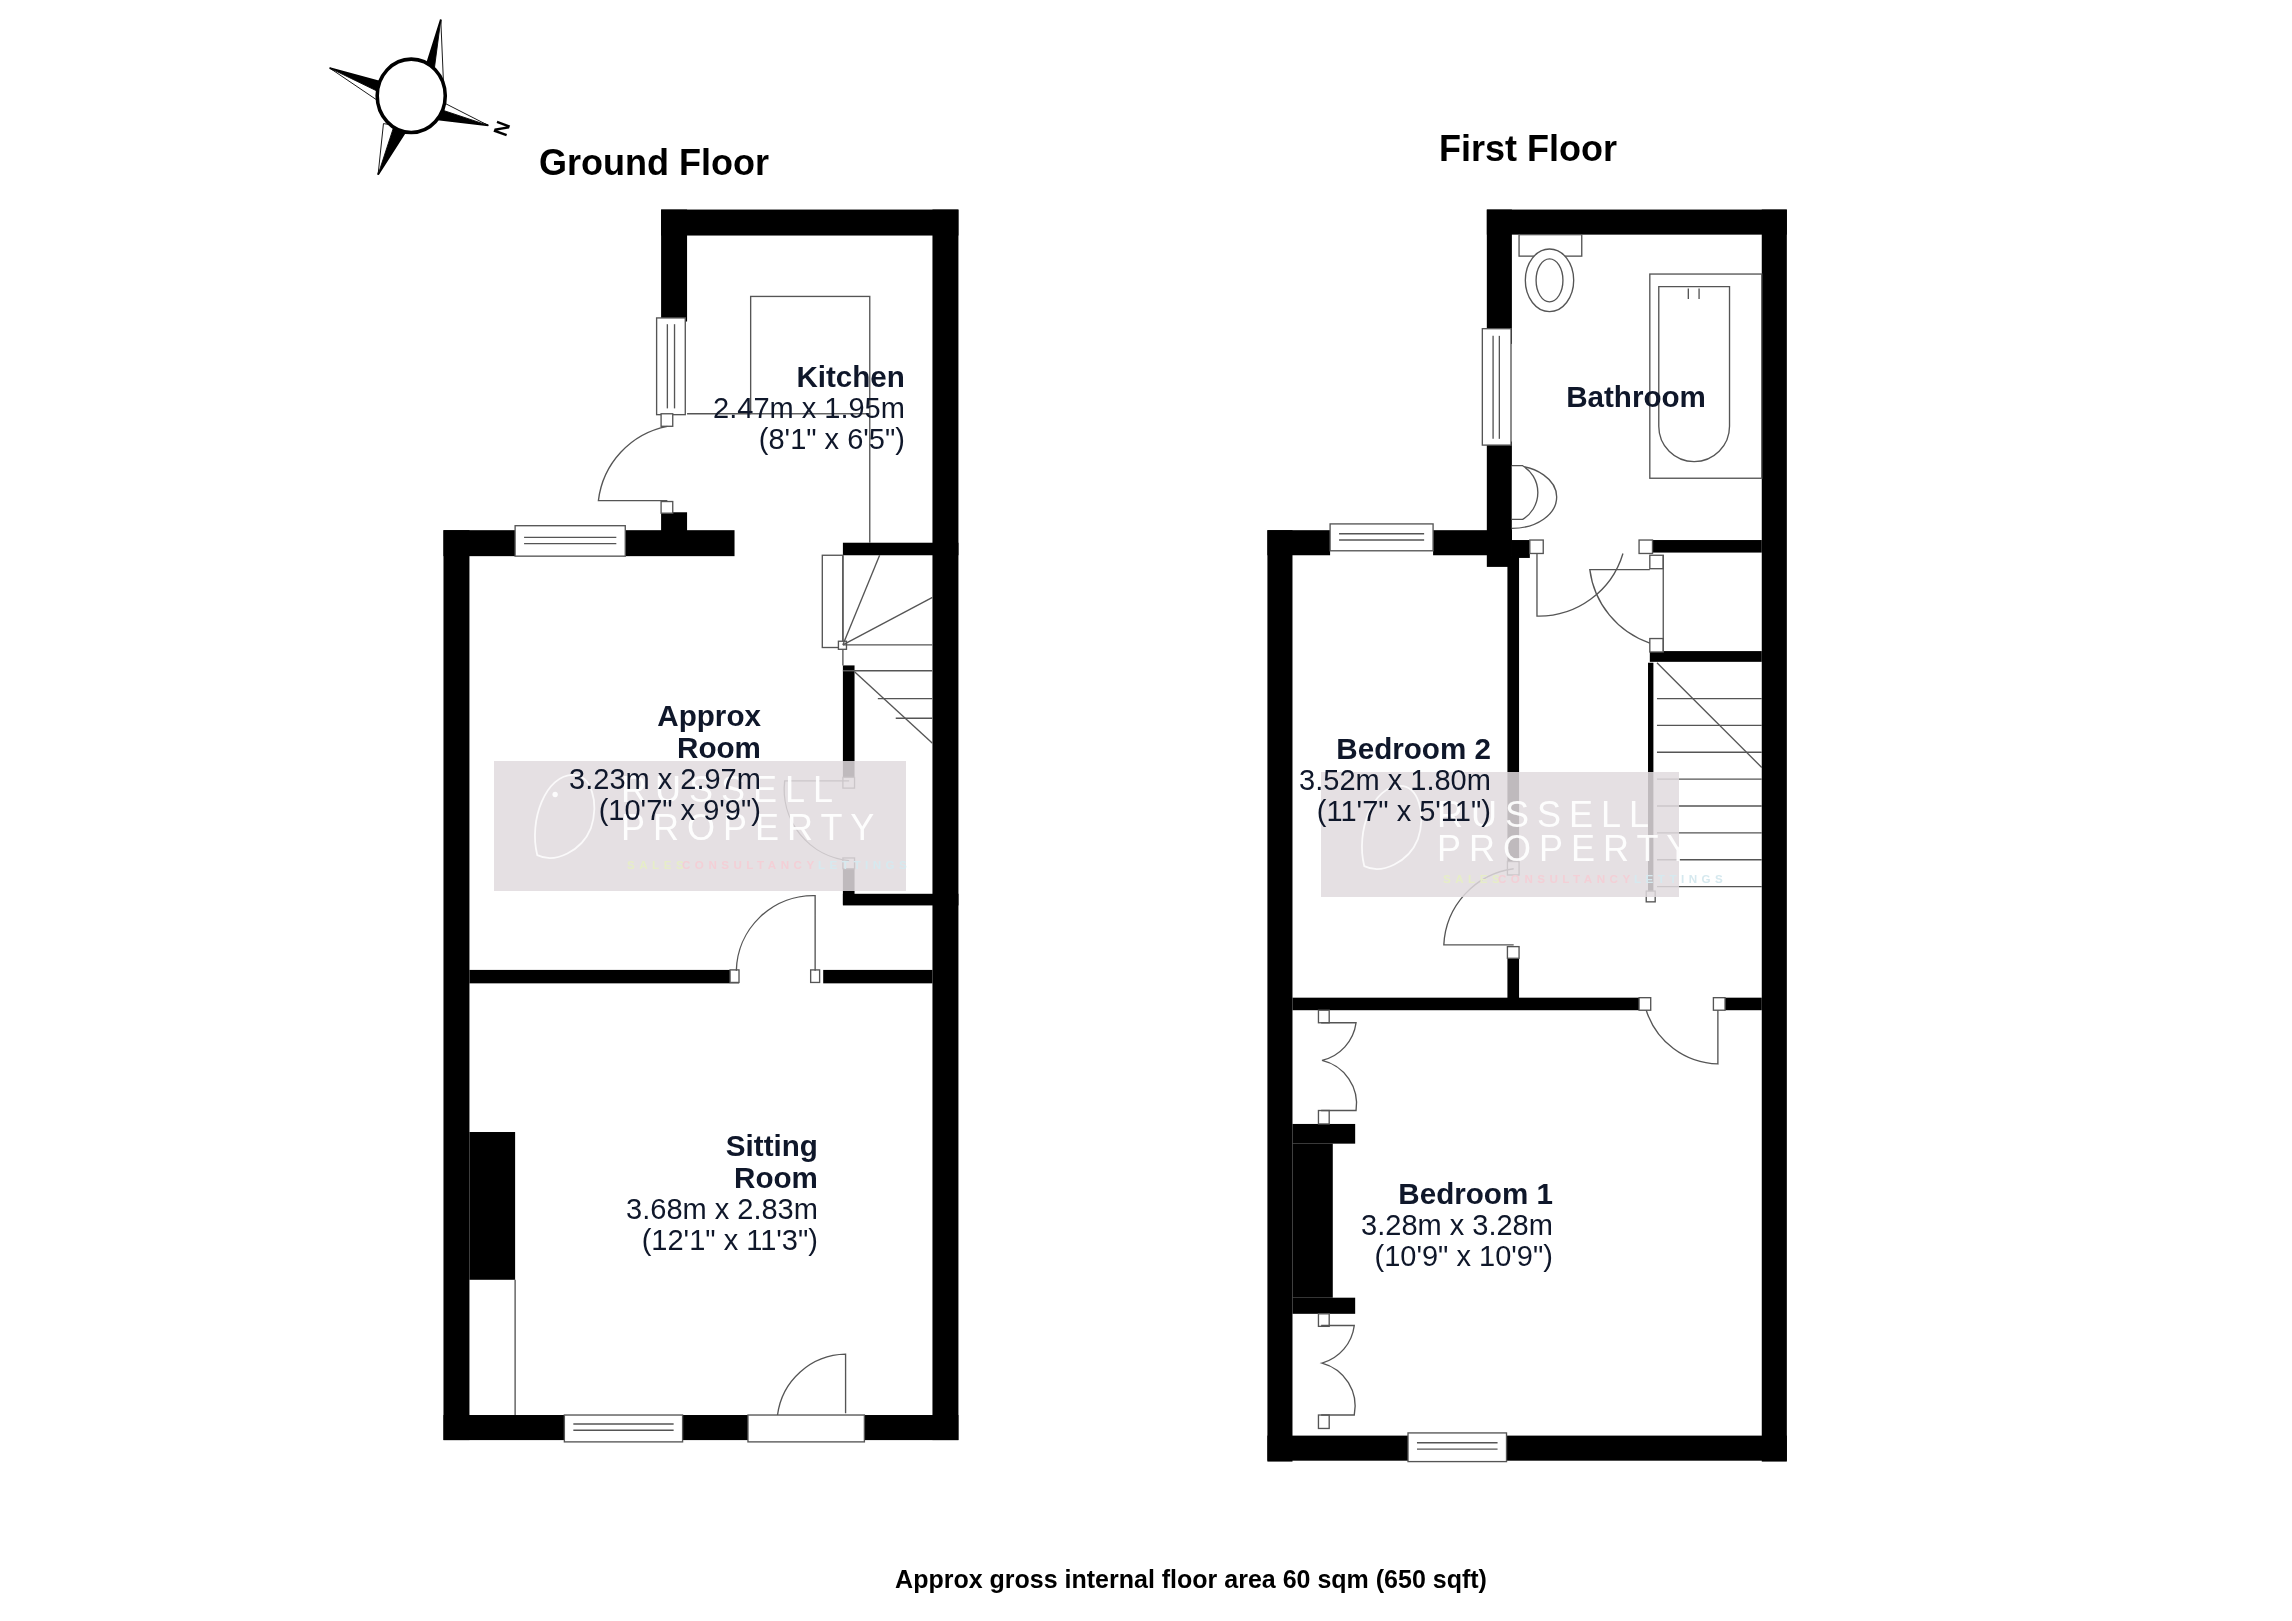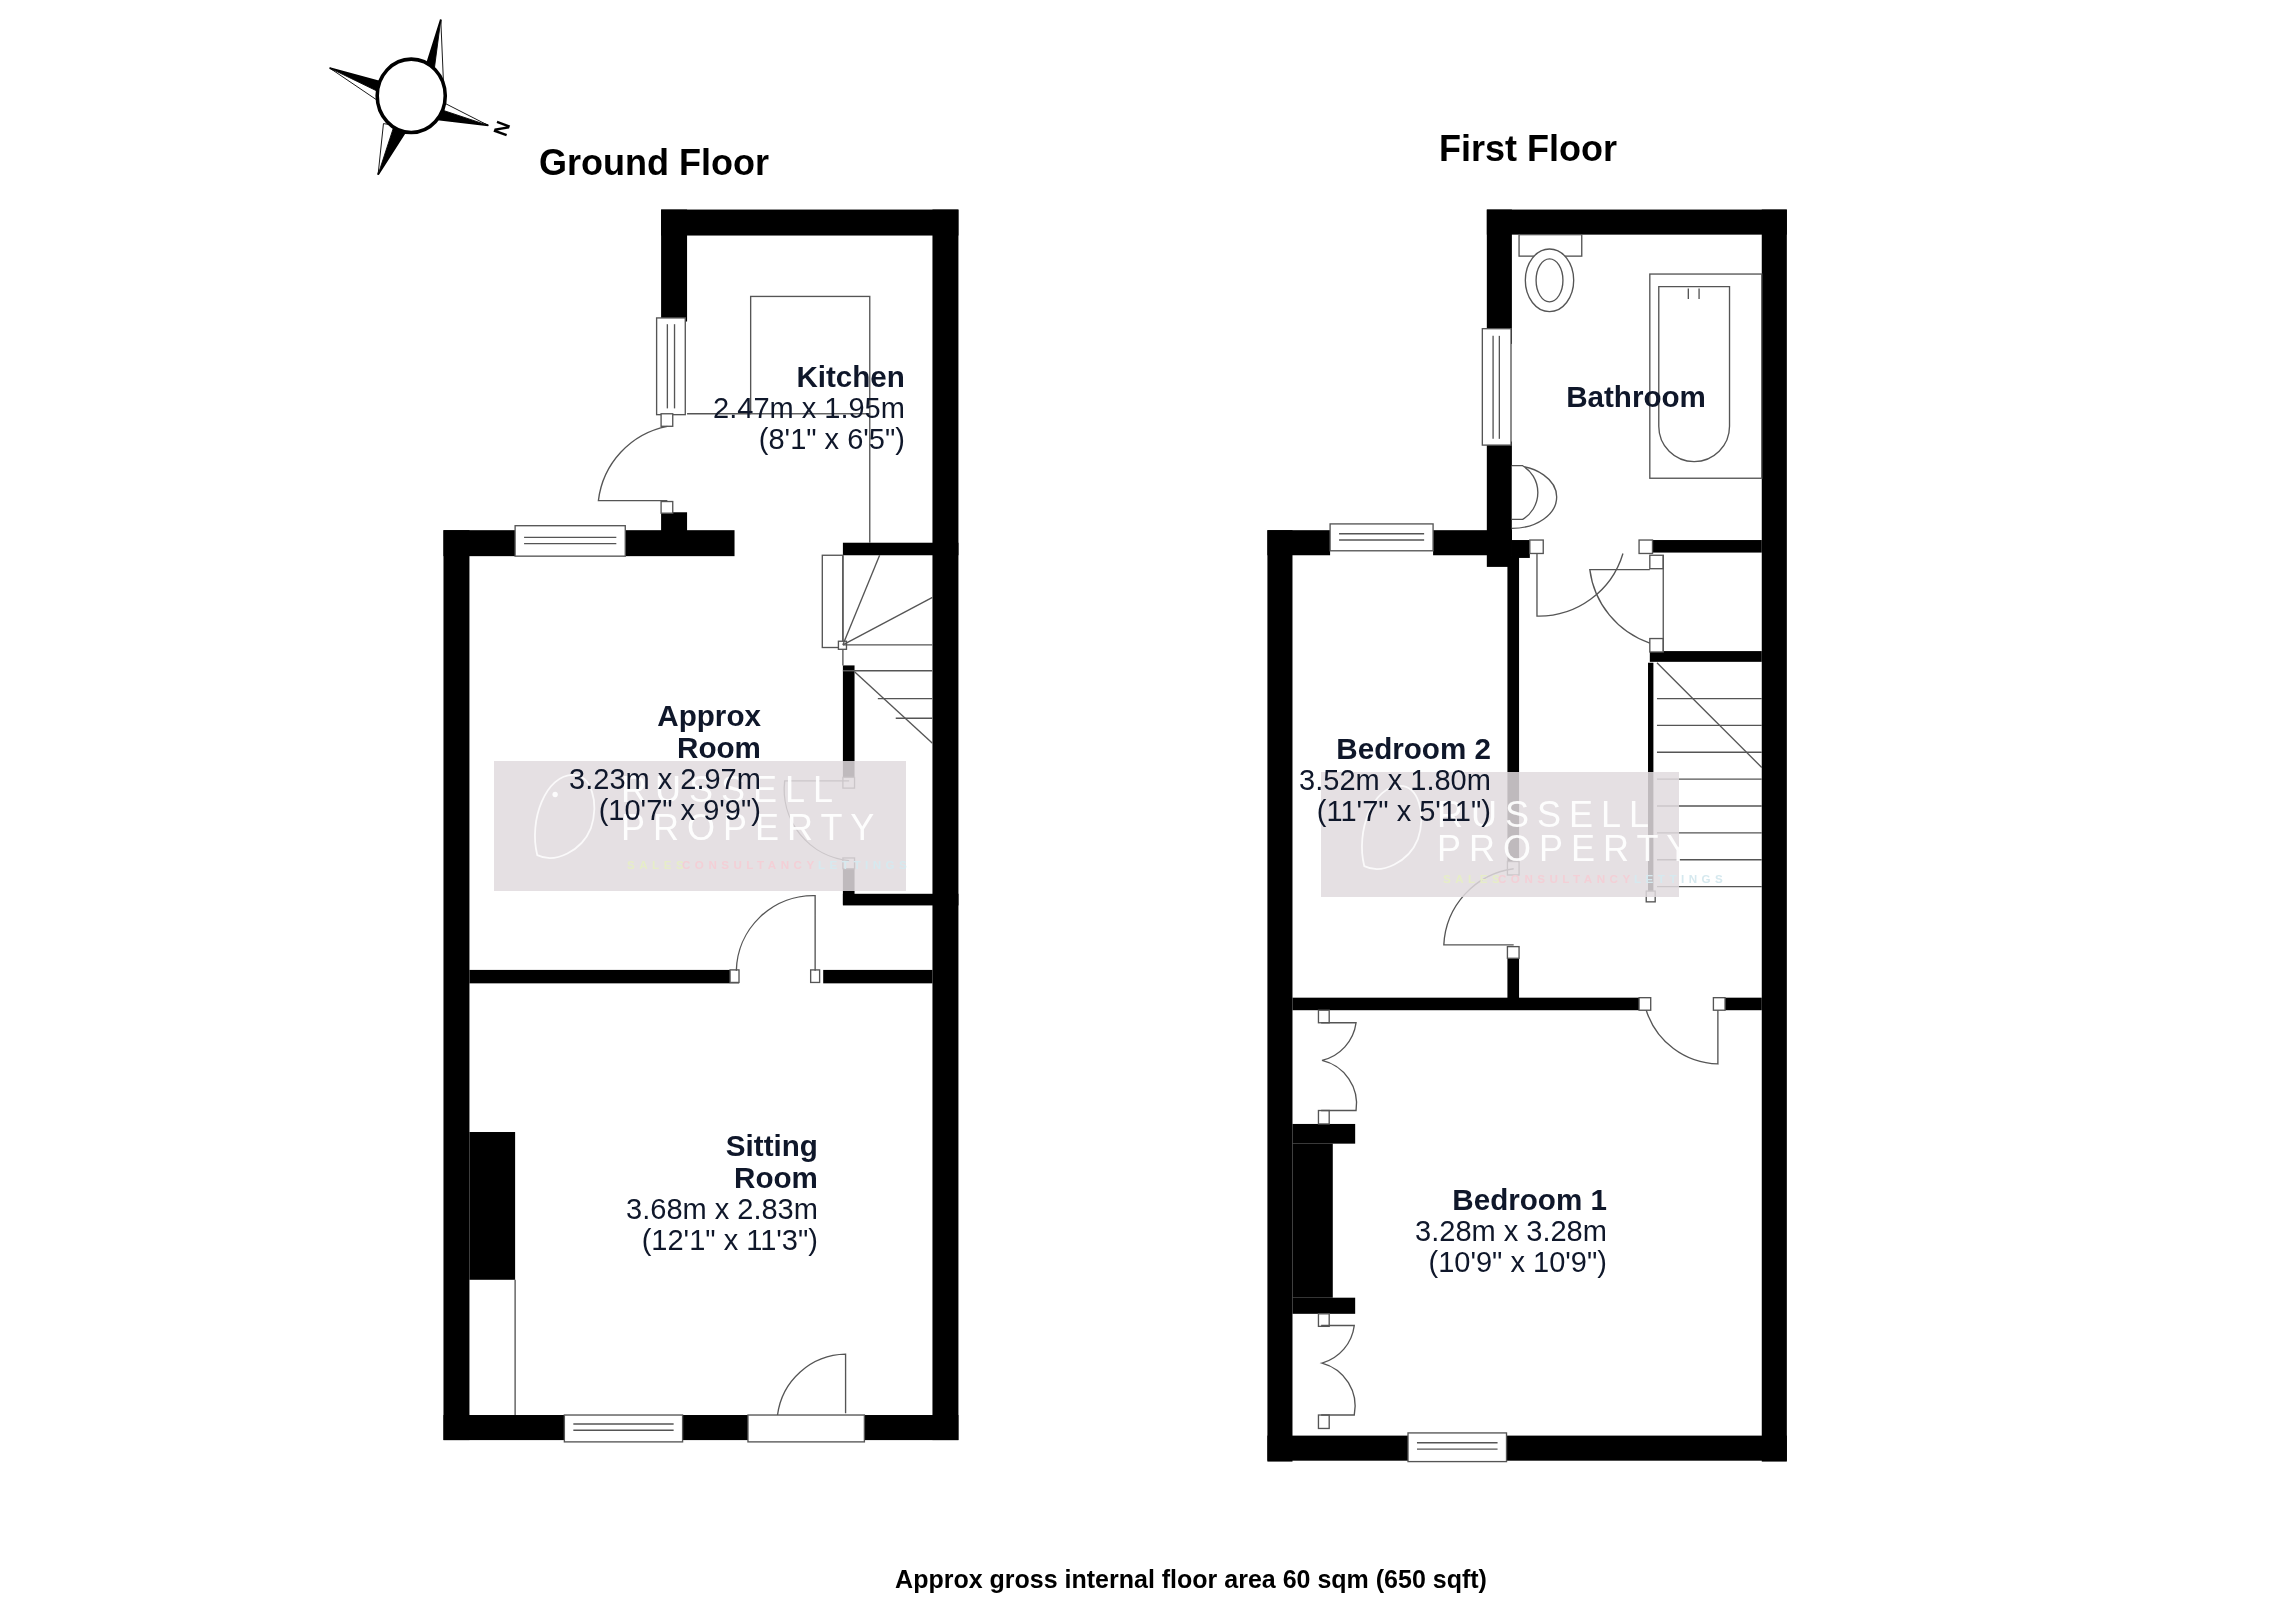--- a/index.html
+++ b/index.html
@@ -265,20 +265,20 @@
 <div class="room-label" style="left:1636px; top:369px;margin-top:12px;">
   <span class="room-name">Bathroom</span>
 </div>
 
 <div class="room-label" style="left:1395px; top:733px;">
   <span class="room-name">Bedroom 2</span>
   <span class="room-dim">3.52m x 1.80m</span>
   <span class="room-dim">(11'7" x 5'11")</span>
 </div>
 
-<div class="room-label" style="left:1511px; top:1178px;margin-top:6px;">
+<div class="room-label" style="left:1457px; top:1178px;">
   <span class="room-name">Bedroom 1</span>
   <span class="room-dim">3.28m x 3.28m</span>
   <span class="room-dim">(10'9" x 10'9")</span>
 </div>
 
 <div class="footer">Approx gross internal floor area 60 sqm (650 sqft)</div>
 
 
 </body></html>

